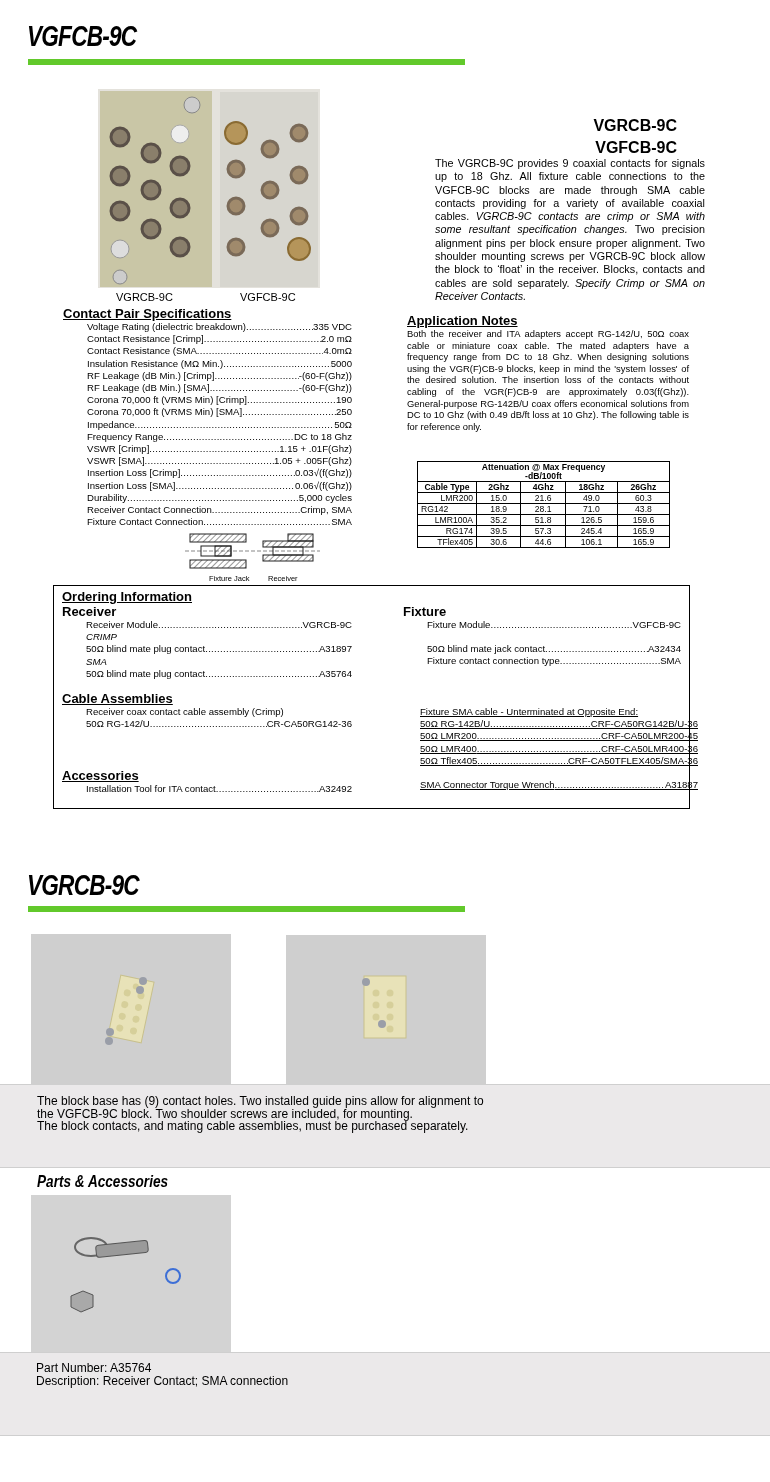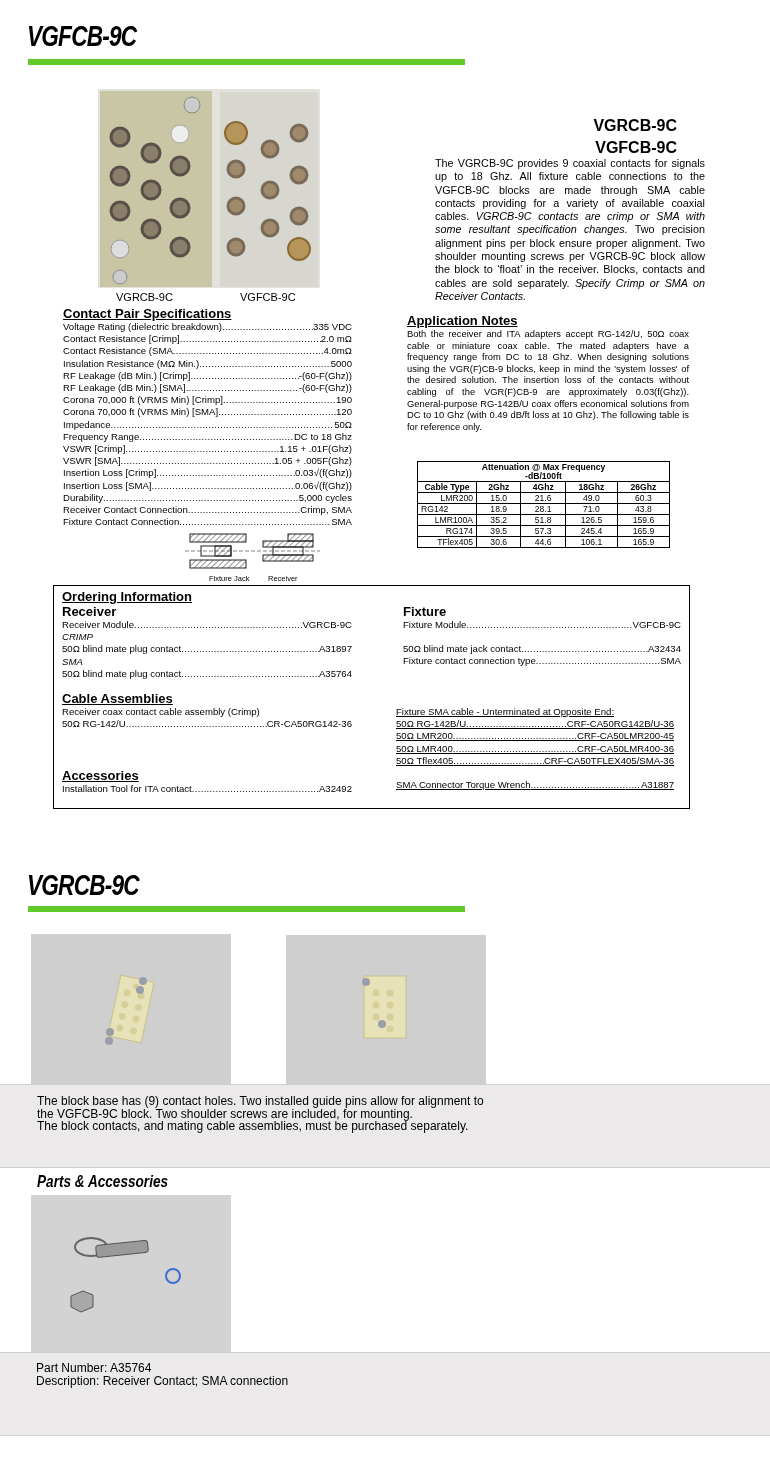--- a/index.html
+++ b/index.html
@@ -1,21 +1,21 @@
 <!DOCTYPE html>
 <html><head>
 <meta charset="utf-8">
 <style>
   html, body { margin:0; padding:0; background:#fff; }
   body { width:770px; height:1482px; position:relative; overflow:hidden; font-family:"Liberation Sans", sans-serif; color:#000; }
   .abs { position:absolute; }
   .banner-title { font-family:"Liberation Sans", sans-serif; font-weight:bold; font-style:italic; font-size:29px; letter-spacing:-1px; transform:scaleX(0.78); transform-origin:left top; line-height:1; }
   .green-bar { background:#62c92b; height:6px; }
   .photo { background:linear-gradient(135deg,#c9c9c9 0%,#d9d9d9 40%,#cfcfcf 100%); overflow:hidden; }
-  .small { font-size:9.6px; line-height:12.2px; }
+  .small { font-size:9.6px; line-height:12.2px;margin-left:24px; }
   .dotrow { display:flex; white-space:nowrap; overflow:hidden; }
   .dotrow .lab { flex:0 0 auto; }
   .dotrow .dots { flex:1 1 auto; overflow:hidden; white-space:nowrap; }
   .dotrow .dots::after { content:"................................................................................................................................................................"; letter-spacing:0.3px; }
   .dotrow .val { flex:0 0 auto; }
   .section-h { font-weight:bold; font-size:13px; text-decoration:underline; line-height:15px; }
   .sub-h { font-weight:bold; font-size:13px; line-height:15px; }
   .ital-u { font-style:italic; }
   .justify { text-align:justify; }
   table.att { border-collapse:collapse; font-size:8.6px; }
@@ -111,21 +111,21 @@
         <span class="val">-(60-F(Ghz))</span>
       </div>
     <div class="dotrow">
         <span class="lab">Corona 70,000 ft (VRMS Min) [Crimp] </span>
         <span class="dots"></span>
         <span class="val"> 190</span>
       </div>
     <div class="dotrow">
         <span class="lab">Corona 70,000 ft (VRMS Min) [SMA]</span>
         <span class="dots"></span>
-        <span class="val"> 120</span>
+        <span class="val"> 250</span>
       </div>
     <div class="dotrow">
         <span class="lab">Impedance</span>
         <span class="dots"></span>
         <span class="val">50Ω</span>
       </div>
     <div class="dotrow">
         <span class="lab">Frequency Range </span>
         <span class="dots"></span>
         <span class="val">DC to 18 Ghz</span>

